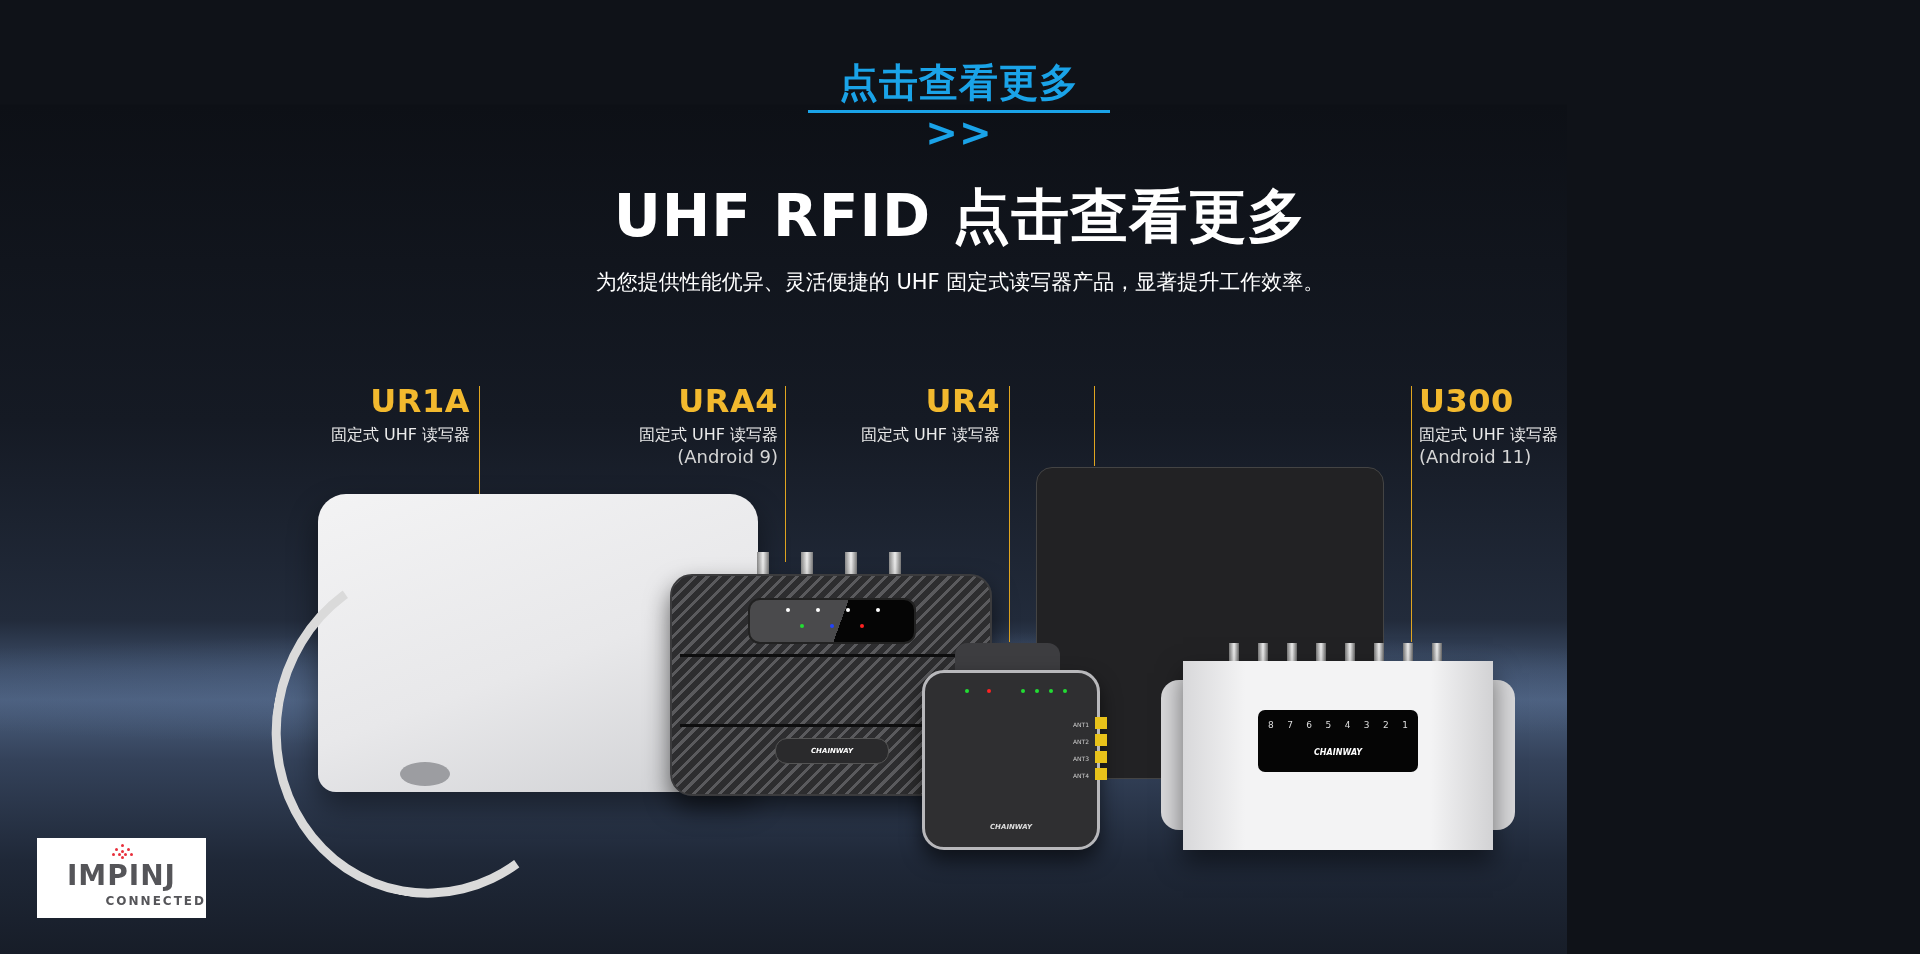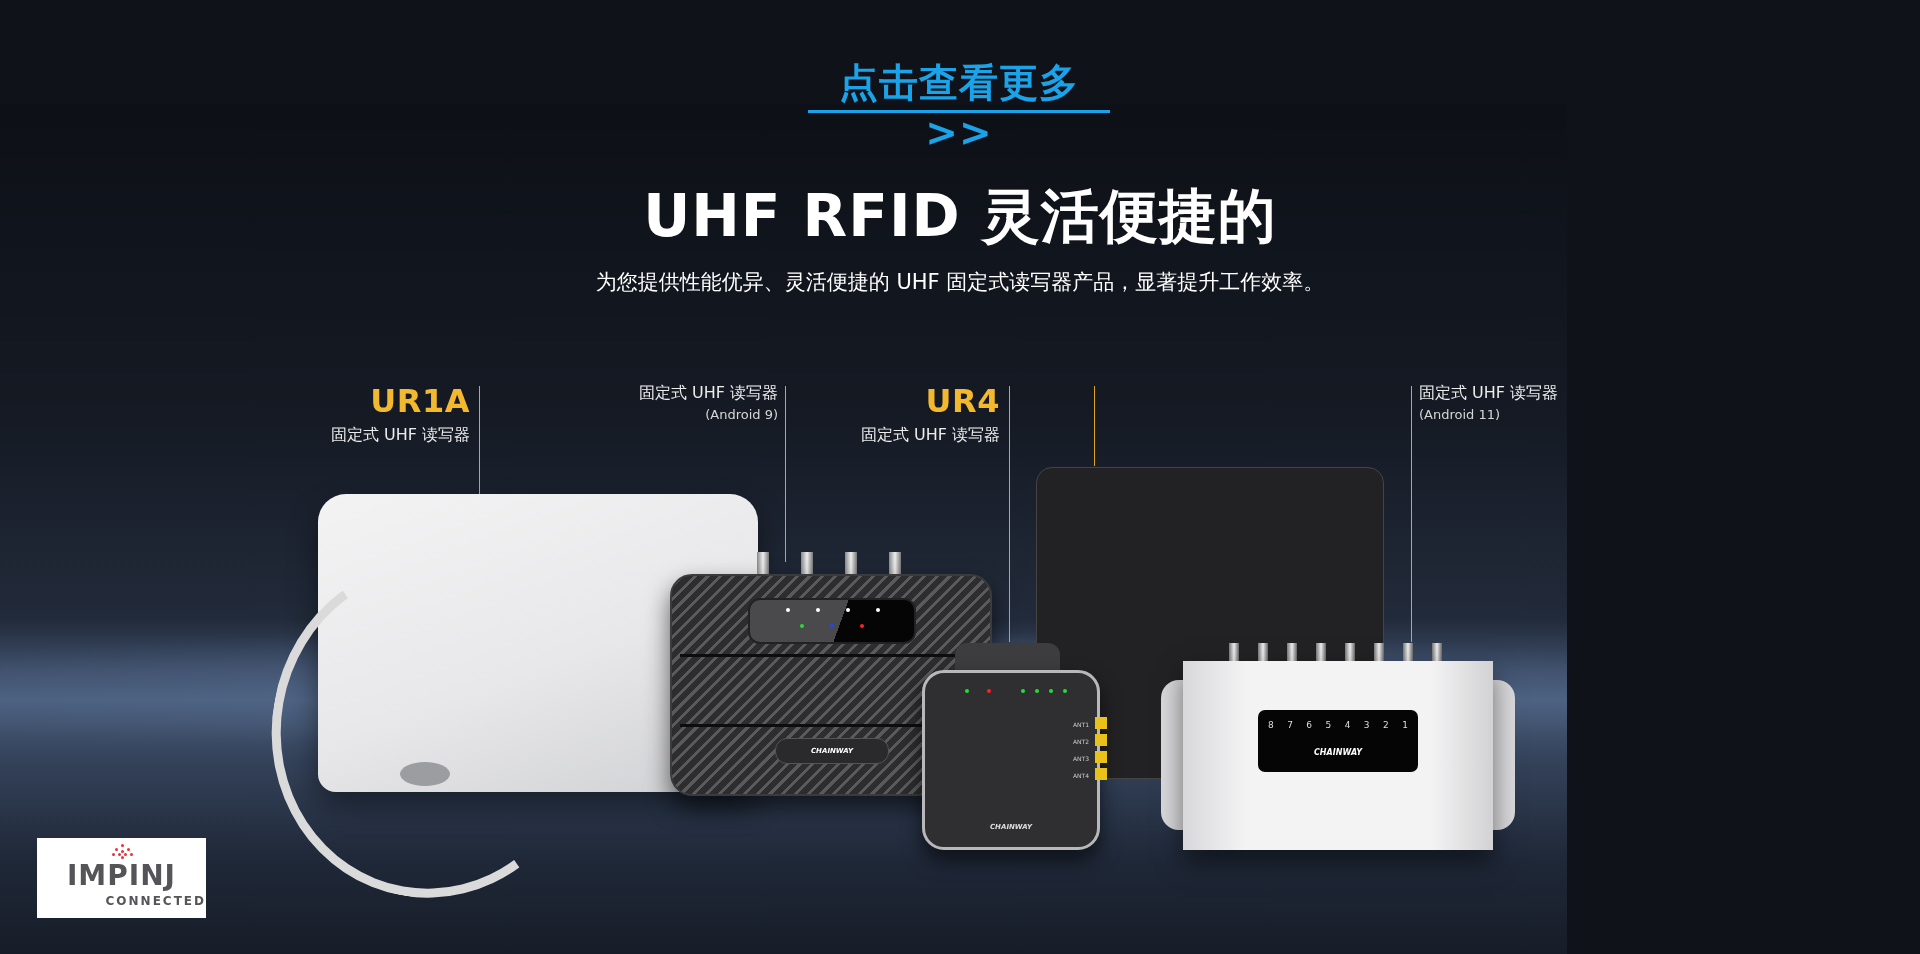--- a/index.html
+++ b/index.html
@@ -10,21 +10,21 @@
       radial-gradient(ellipse 1100px 60px at 50% 690px, rgba(88,110,145,0.55), rgba(88,110,145,0) 100%),
       linear-gradient(180deg,#0f1218 0px,#0f1218 104px,#0d1016 105px,#151a24 420px,#222b3b 620px,#3d4e69 670px,#4b5f7e 700px,#34425a 760px,#1f2838 860px,#171d28 954px);}
   .topband{position:absolute;left:0;top:0;width:1920px;height:104px;background:#0f1218;}
   .more-link{position:absolute;left:808px;top:58px;width:302px;height:52px;color:#1aa3e8;font-size:39px;font-weight:bold;
     text-align:center;line-height:50px;text-decoration:none;border-bottom:3px solid #1aa3e8;letter-spacing:1px;}
   .title{position:absolute;left:0;top:176px;width:1920px;text-align:center;color:#ffffff;font-size:58px;font-weight:bold;line-height:80px;letter-spacing:1px;}
   .subtitle{position:absolute;left:0;top:262px;width:1920px;text-align:center;color:#ffffff;font-size:21px;line-height:40px;}
   .label{position:absolute;top:380px;color:#fff;}
   .label .name{font-size:32px;font-weight:bold;color:#f2b92e;line-height:42px;letter-spacing:0.5px;}
   .label .desc{font-size:16px;color:#ececec;line-height:26px;}
-  .label .note{font-size:13px;color:#d6d6d6;line-height:18px;}
+  .label .note{font-size:18px;color:#d6d6d6;line-height:18px;}
   .label.right{text-align:right;}
   .vline{position:absolute;width:1px;background:#e0a520;}
   
   .ur1a-panel{position:absolute;left:318px;top:494px;width:440px;height:298px;border-radius:28px 28px 18px 18px;
     background:linear-gradient(160deg,#f3f3f4 0%,#e8e8ea 55%,#cfd0d3 100%);box-shadow:0 14px 30px rgba(0,0,0,0.45);}
   .ur1a-base{position:absolute;left:352px;top:760px;width:400px;height:32px;background:#bdbec2;border-radius:0 0 8px 8px;}
   .ur1a-knob{position:absolute;left:400px;top:762px;width:50px;height:24px;border-radius:50%;background:#9c9da1;}
   .cable{position:absolute;left:272px;top:560px;width:300px;height:320px;border:9px solid #dadada;border-radius:50%;border-top-color:transparent;border-right-color:transparent;transform:rotate(10deg);}
   .ura4{position:absolute;left:670px;top:574px;width:318px;height:218px;border-radius:22px;
     background:repeating-linear-gradient(135deg,#2d2d2f 0 6px,#5a5a5d 6px 9px);box-shadow:0 12px 24px rgba(0,0,0,0.6);border:2px solid #3b3b3d;}
@@ -52,45 +52,47 @@
   .impinj .sub{position:absolute;left:0;right:0;top:56px;text-align:right;font-size:12px;font-weight:bold;color:#555559;letter-spacing:2px;}
 </style>
 </head>
 <body>
 
 <div class="stage">
   <div class="topband"></div>
 
   <a class="more-link">点击查看更多&gt;&gt;</a>
 
-  <div class="title">UHF RFID 灵活便捷的</div>
+  <div class="title">UHF RFID 点击查看更多</div>
   <div class="subtitle">为您提供性能优异、灵活便捷的 UHF 固定式读写器产品，显著提升工作效率。</div>
 
   <div class="label right" style="left:300px;width:170px;">
     <div class="name">UR1A</div>
     <div class="desc">固定式 UHF 读写器</div>
   </div>
   <div class="vline" style="left:479px;top:386px;height:108px;"></div>
 
   <div class="label right" style="left:600px;width:178px;">
+    <div class="name">URA4</div>
     <div class="desc">固定式 UHF 读写器</div>
     <div class="note">(Android 9)</div>
   </div>
   <div class="vline" style="left:785px;top:386px;height:176px;"></div>
 
   <div class="label right" style="left:830px;width:170px;">
     <div class="name">UR4</div>
     <div class="desc">固定式 UHF 读写器</div>
   </div>
   <div class="vline" style="left:1009px;top:386px;height:256px;"></div>
 
   <div class="vline" style="left:1094px;top:386px;height:80px;"></div>
 
   <div class="vline" style="left:1411px;top:386px;height:256px;"></div>
   <div class="label" style="left:1419px;width:200px;">
+    <div class="name">U300</div>
     <div class="desc">固定式 UHF 读写器</div>
     <div class="note">(Android 11)</div>
   </div>
 
   <div class="r3"></div>
 
   <div class="ur1a-base"></div>
   <div class="ur1a-panel"></div>
   <div class="ur1a-knob"></div>
   <div class="cable"></div>

